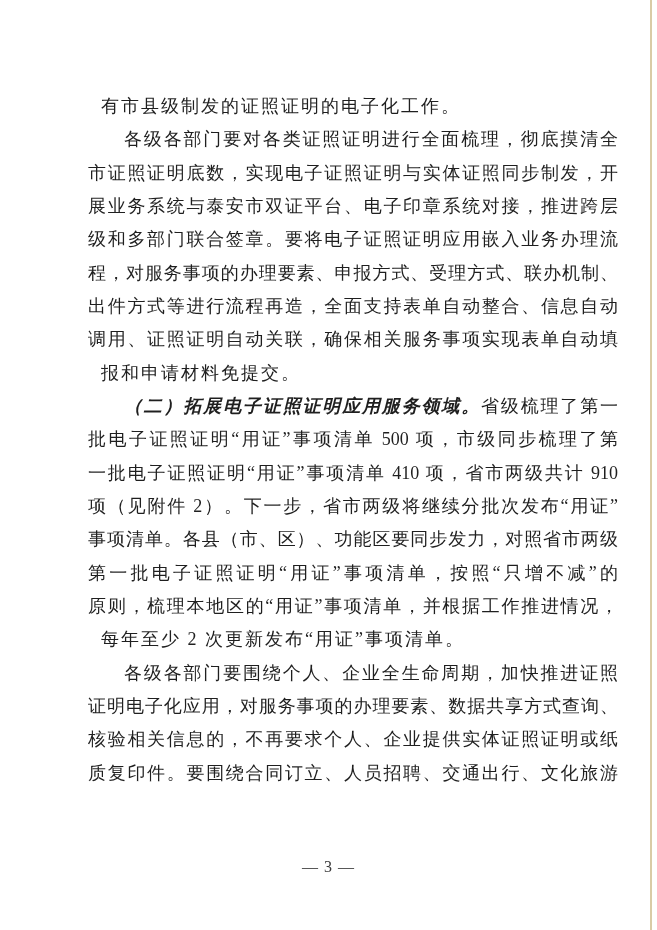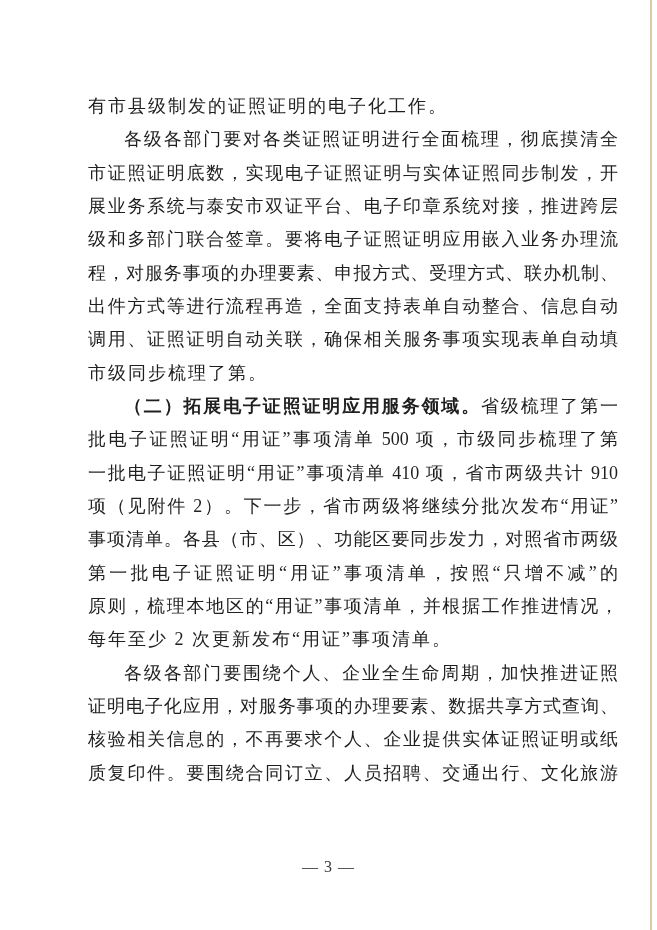--- a/index.html
+++ b/index.html
@@ -40,26 +40,28 @@
     line-height: 33.34px;
     text-align: justify;
     text-align-last: justify;
     white-space: normal;
     overflow: hidden;
   }
   .line.end {
     text-align: right;
     text-align-last: left;
     letter-spacing: 2px;
+    margin-left: 13px;
   }
   .line.indent {
     text-indent: 2em;
   }
   .bold-seg {
     font-weight: bold;
+    font-style: italic;
   }
   .footer {
     position: absolute;
     top: 858px;
     left: 0;
     width: 657px;
     text-align: center;
     font-size: 16px;
     color: #3a3a3a;
     letter-spacing: 1px;
@@ -72,21 +74,21 @@
 
   <div class="doc">
     <div class="line end">有市县级制发的证照证明的电子化工作。</div>
     <div class="line indent">各级各部门要对各类证照证明进行全面梳理，彻底摸清全</div>
     <div class="line">市证照证明底数，实现电子证照证明与实体证照同步制发，开</div>
     <div class="line">展业务系统与泰安市双证平台、电子印章系统对接，推进跨层</div>
     <div class="line">级和多部门联合签章。要将电子证照证明应用嵌入业务办理流</div>
     <div class="line">程，对服务事项的办理要素、申报方式、受理方式、联办机制、</div>
     <div class="line">出件方式等进行流程再造，全面支持表单自动整合、信息自动</div>
     <div class="line">调用、证照证明自动关联，确保相关服务事项实现表单自动填</div>
-    <div class="line end">市级同步梳理了第。</div>
+    <div class="line end">报和申请材料免提交。</div>
     <div class="line indent">
       <span class="bold-seg">（二）拓展电子证照证明应用服务领域。</span><span>省级梳理了第一</span>
     </div>
     <div class="line">批电子证照证明“用证”事项清单 500 项，市级同步梳理了第</div>
     <div class="line">一批电子证照证明“用证”事项清单 410 项，省市两级共计 910</div>
     <div class="line">项（见附件 2）。下一步，省市两级将继续分批次发布“用证”</div>
     <div class="line">事项清单。各县（市、区）、功能区要同步发力，对照省市两级</div>
     <div class="line">第一批电子证照证明“用证”事项清单，按照“只增不减”的</div>
     <div class="line">原则，梳理本地区的“用证”事项清单，并根据工作推进情况，</div>
     <div class="line end">每年至少 2 次更新发布“用证”事项清单。</div>

